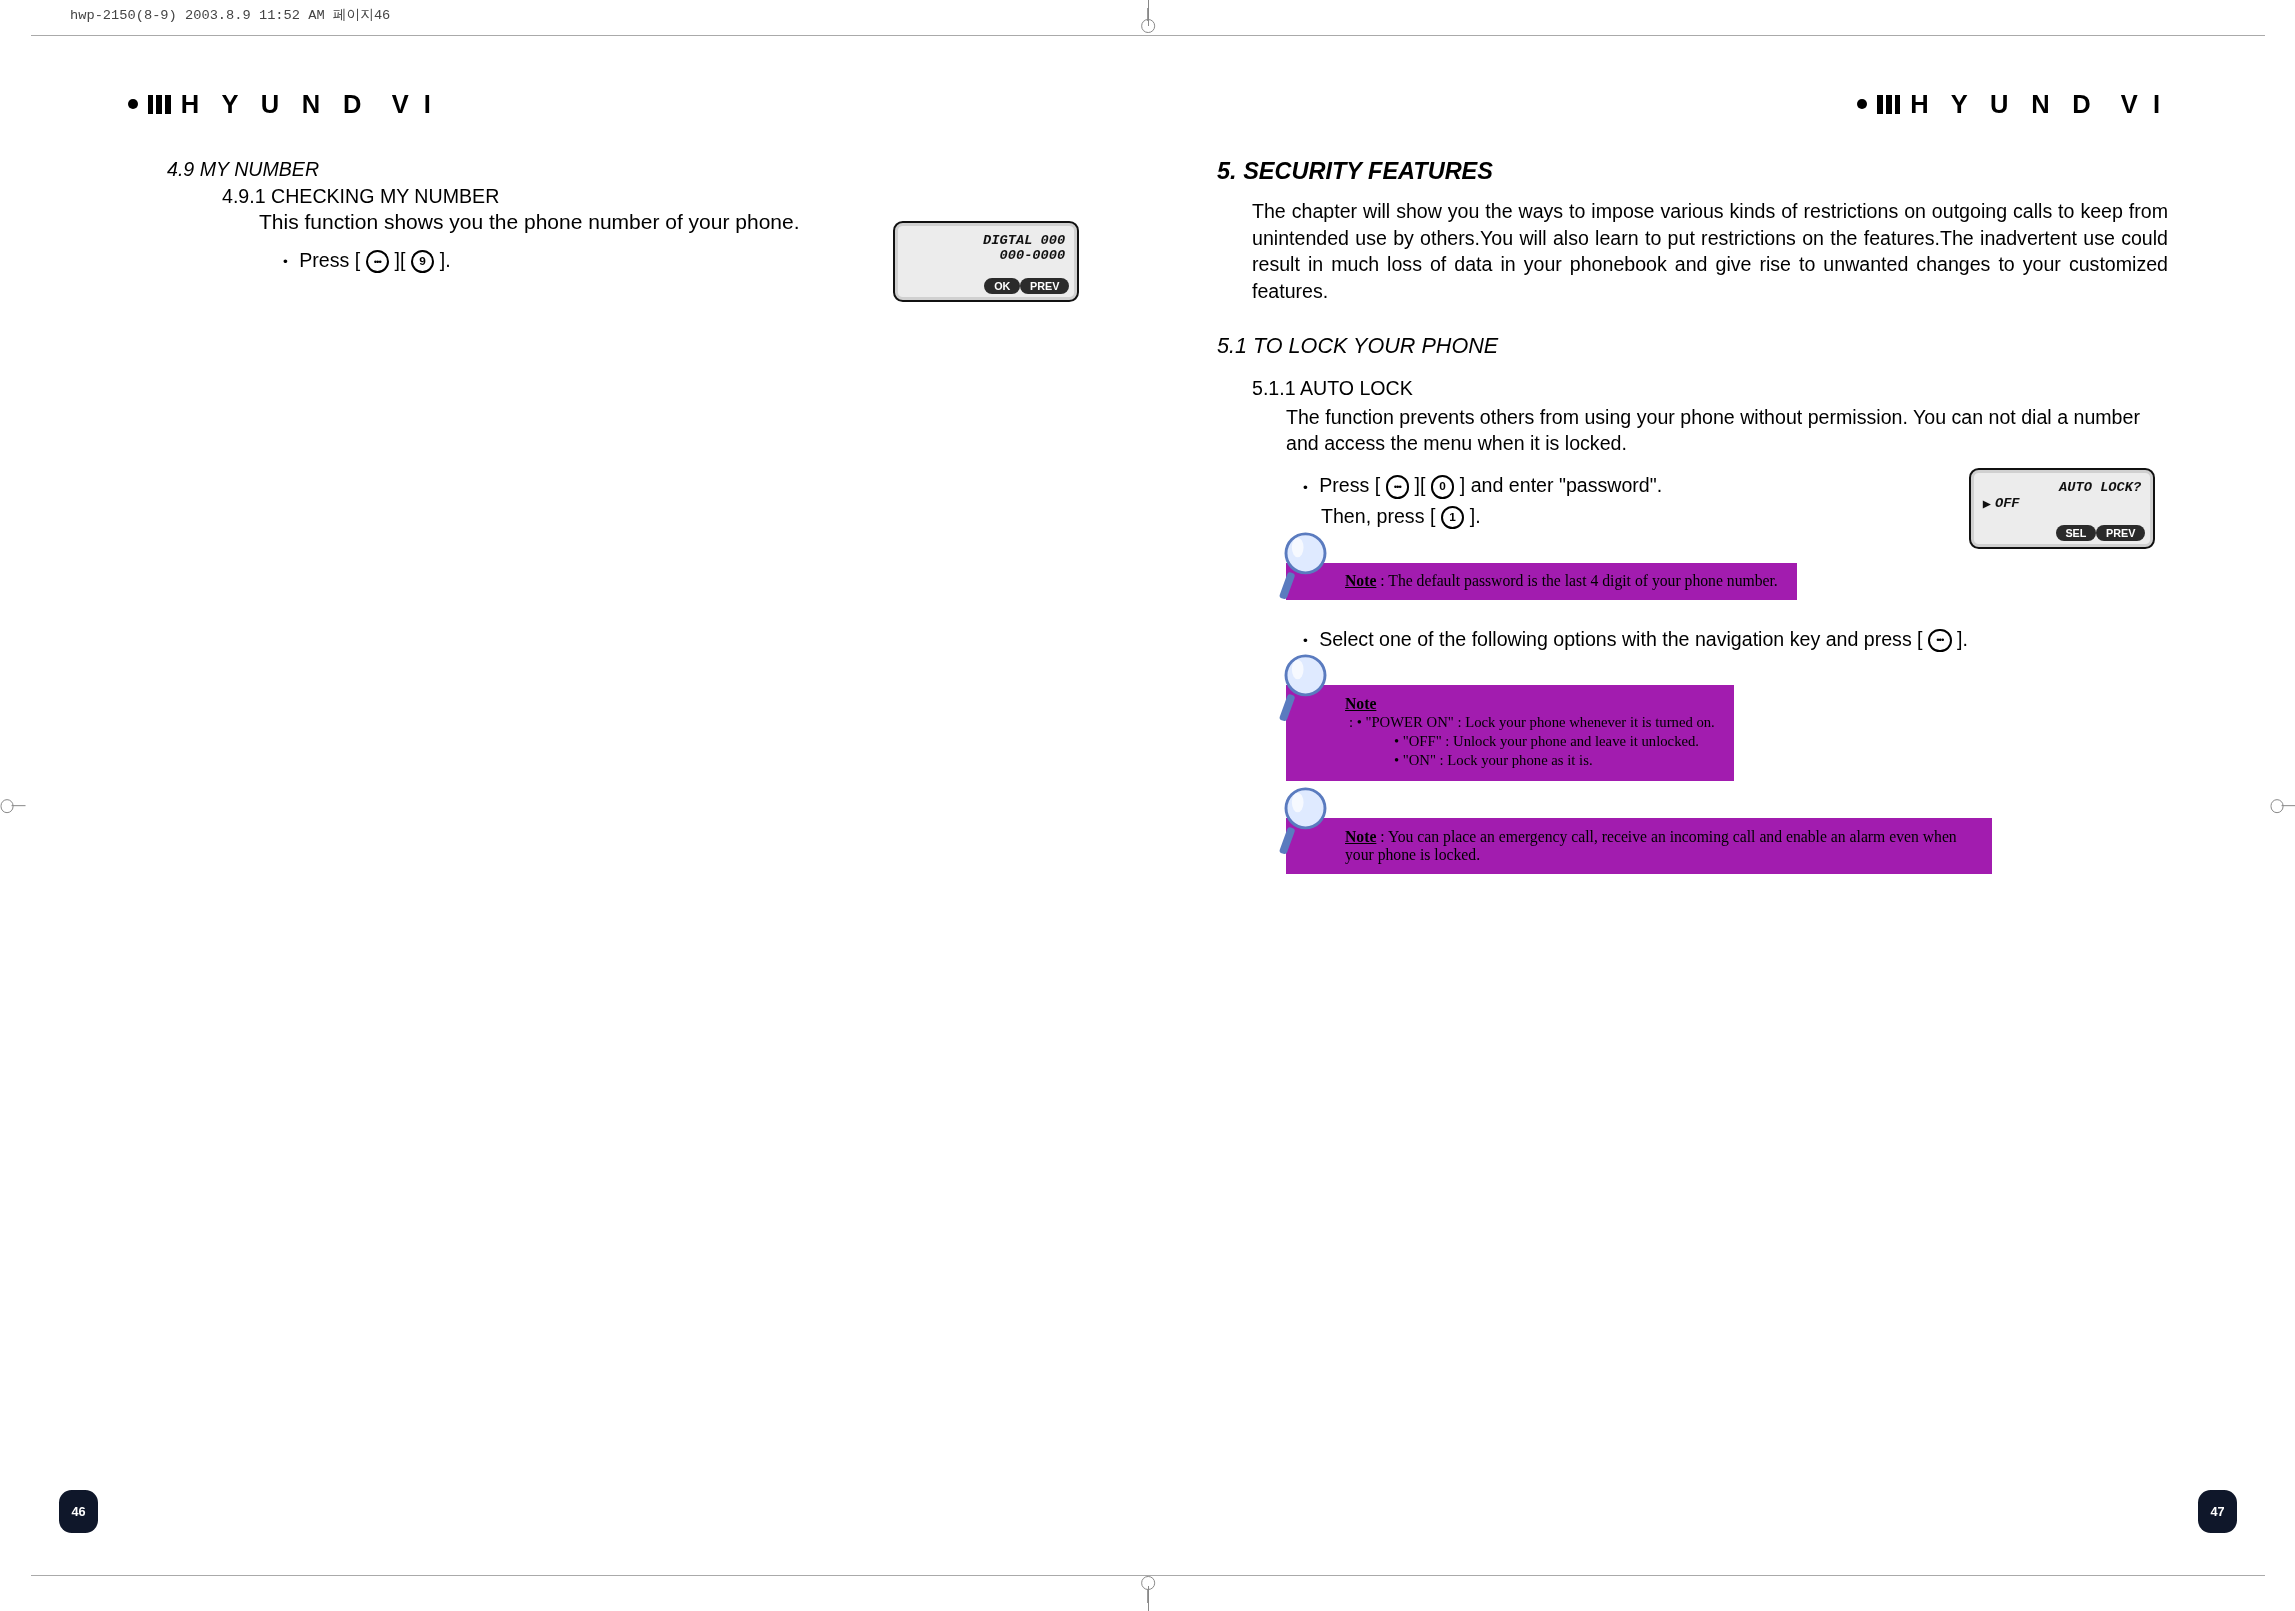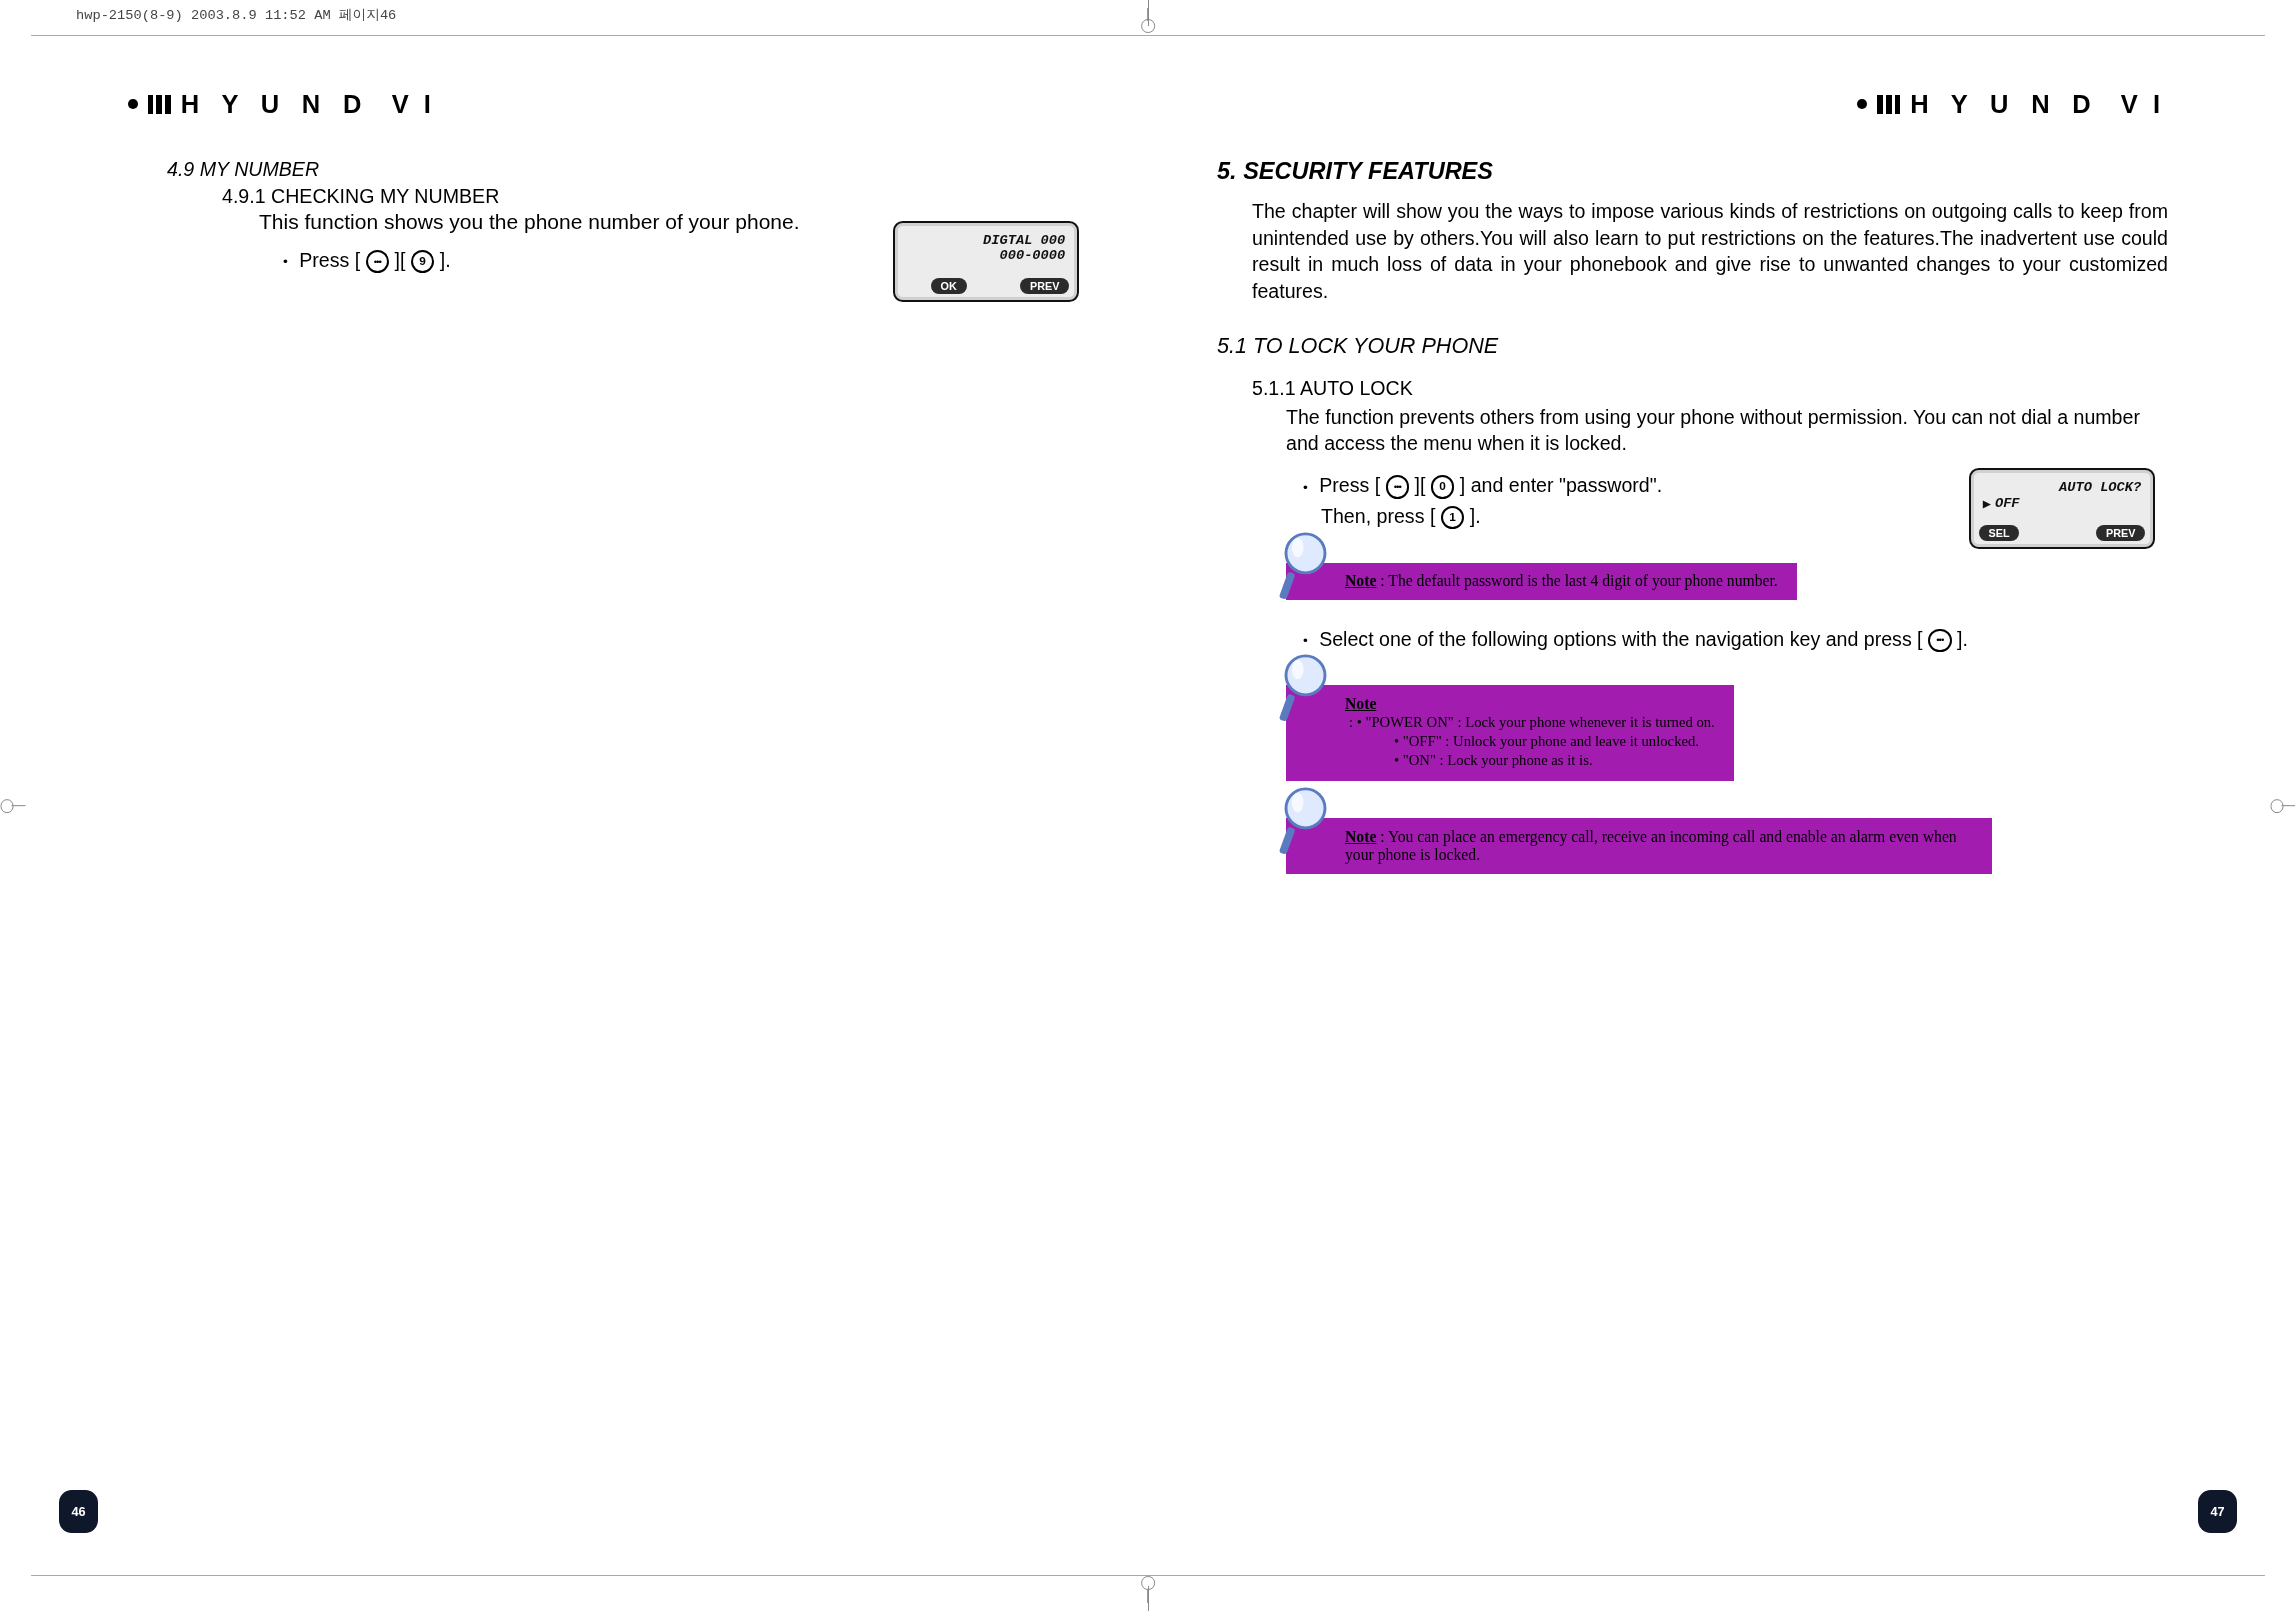--- a/index.html
+++ b/index.html
@@ -11,21 +11,21 @@
     font-size: 15.7px;
   }
   .sheet {
     position: relative;
     width: 2296px;
     height: 1611px;
     background: #fff;
   }
   .print-header {
     position: absolute;
-    top: 5.9px; left: 76px;
+    top: 5.9px; left: 70px;
     font-size: 13.7px;
     color: #444;
     font-family: "Courier New", monospace;
   }
   
   .reg-top    { position:absolute; top:7.8px;  left:50%; transform:translateX(-50%); }
   .reg-bottom { position:absolute; bottom:7.8px; left:50%; transform:translateX(-50%); }
   .reg-left   { position:absolute; left:5.9px;  top:50%;  transform:translateY(-50%) rotate(90deg); }
   .reg-right  { position:absolute; right:5.9px; top:50%;  transform:translateY(-50%) rotate(90deg); }
   .reg {
@@ -116,21 +116,21 @@
     padding:9.8px 11.8px 5.9px 11.8px;
     font-size:13.7px;
     font-weight:700;
     font-style:italic;
     color:#111;
     min-height:51px;
   }
   .phone .body .sel-row { display:flex; align-items:center; gap:3.9px; }
   .phone .body .caret { font-style:normal; }
   .phone .softkeys {
-    display:flex; justify-content:space-between;
+    display:flex; justify-content:flex-end;
     padding:3.9px 7.8px 5.9px 7.8px;
   }
   .skey {
     background:#2b2b2b; color:#fff;
     font-size:10.8px; font-weight:700;
     padding:2px 9.8px;
     border-radius:9.8px;
     font-style:normal;
     font-family:Arial;
   }

